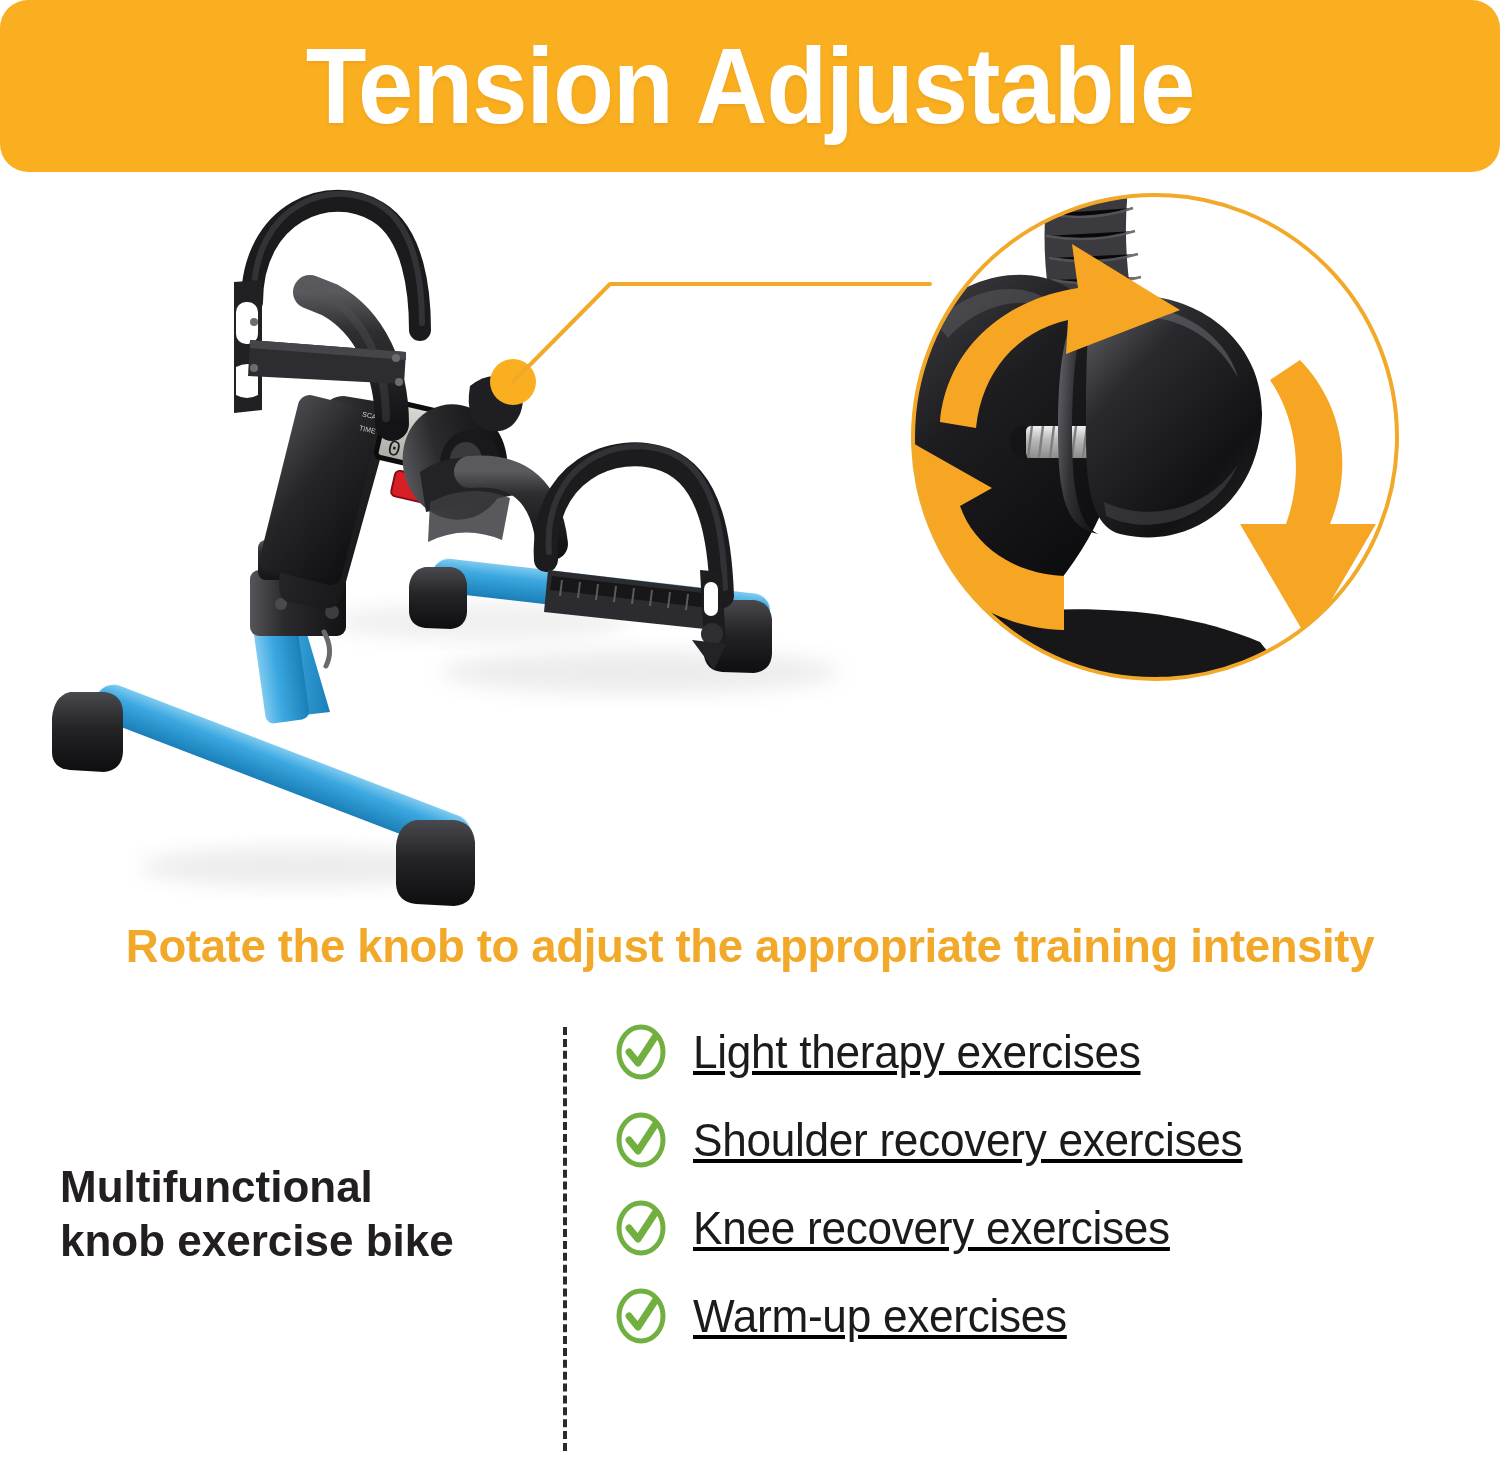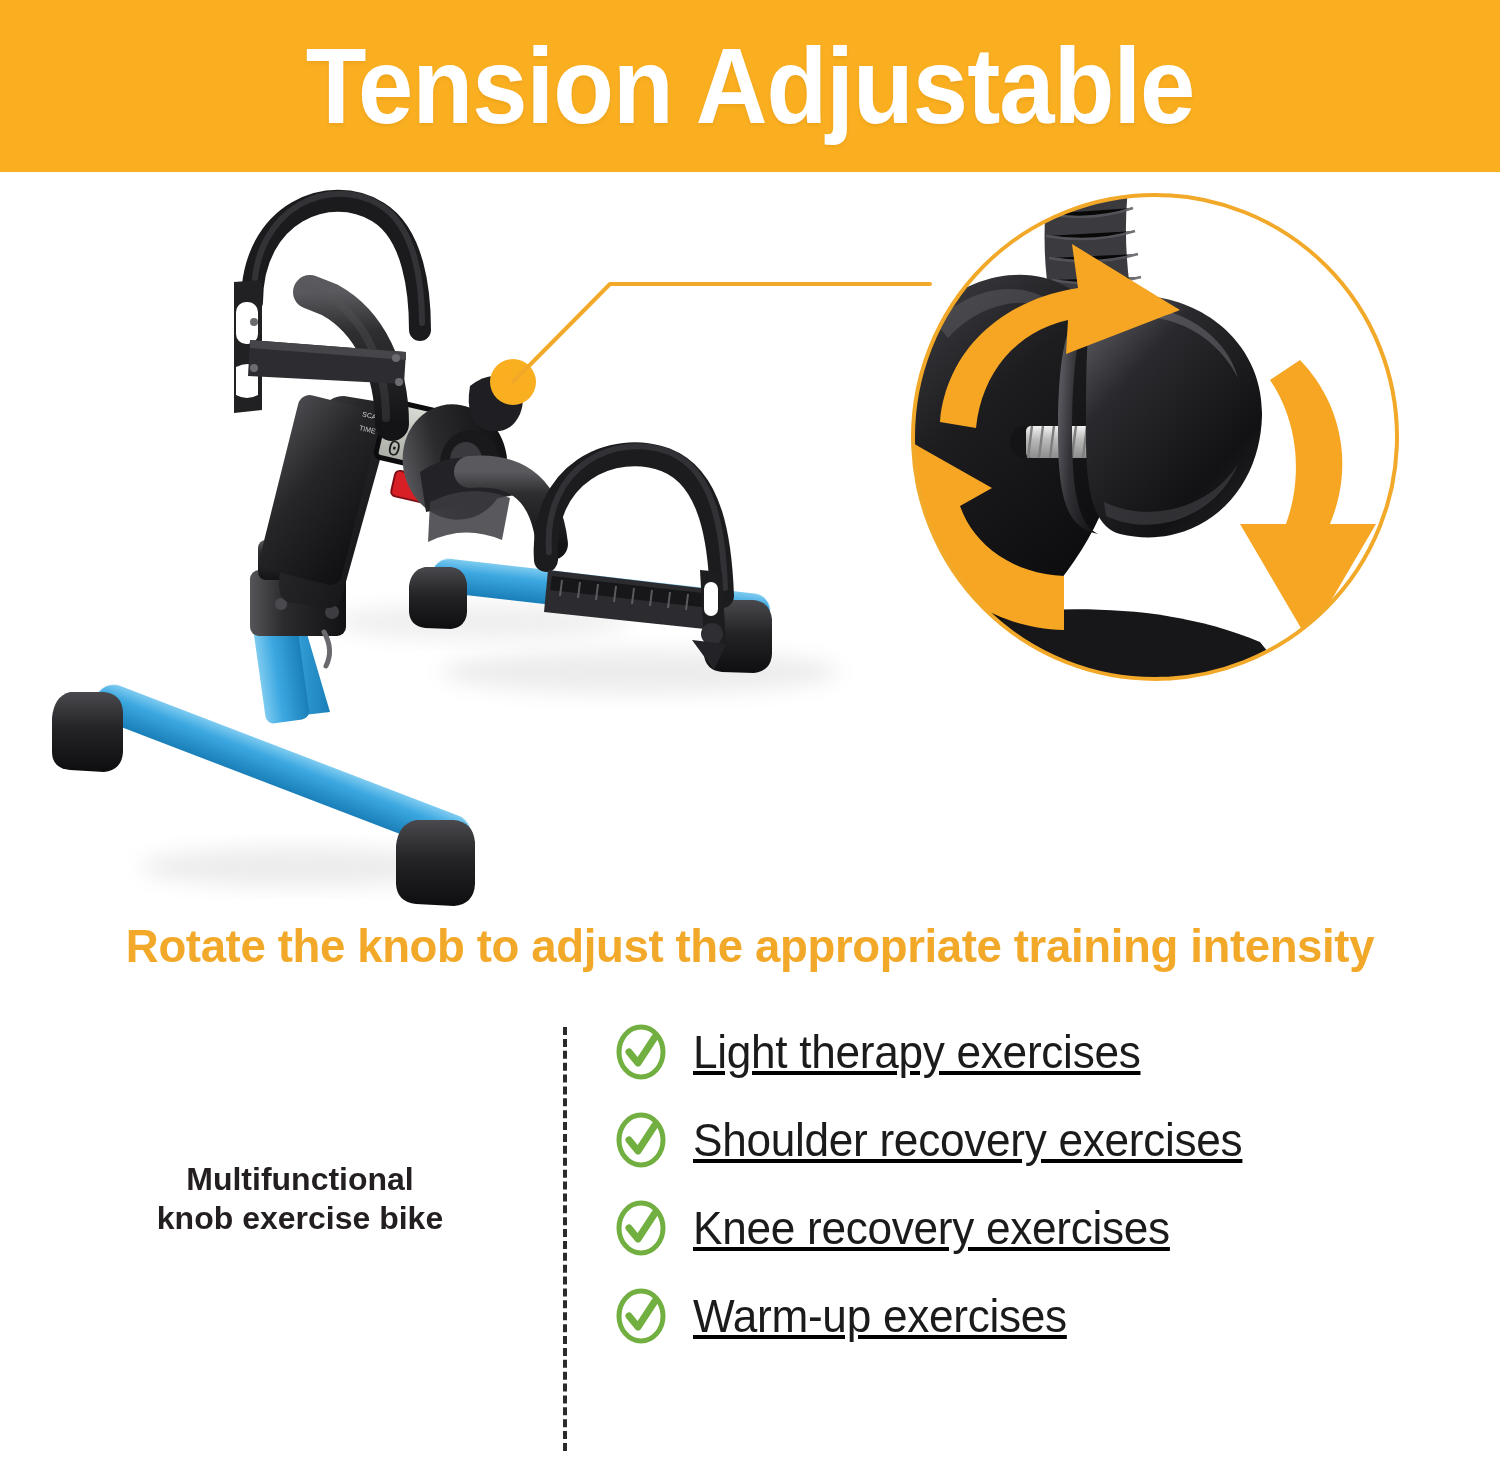--- a/index.html
+++ b/index.html
@@ -24,20 +24,21 @@
   .banner {
     position: absolute;
     left: 0;
     top: 0;
     width: 1500px;
     height: 172px;
     background: #FAAF21;
     display: flex;
     align-items: center;
     justify-content: center;
+    border-radius: 28px;
   }
   .banner-title {
     color: #ffffff;
     font-size: 108px;
     font-weight: bold;
     line-height: 1;
     letter-spacing: -1px;
     transform: scaleX(0.92);
     transform-origin: center;
     white-space: nowrap;
@@ -92,23 +93,22 @@
     width: 0;
     height: 424px;
     border-left: 4px dashed #2b2b2b;
   }
 
   .product-name {
     position: absolute;
     left: 60px;
     top: 160px;
     width: 480px;
-    text-align: center;
     color: #231f20;
-    font-size: 32px;
+    font-size: 44px;
     font-weight: bold;
     line-height: 1.22;
   }
 
   .feature-list {
     position: absolute;
     left: 615px;
     top: 8px;
     width: 870px;
     list-style: none;

